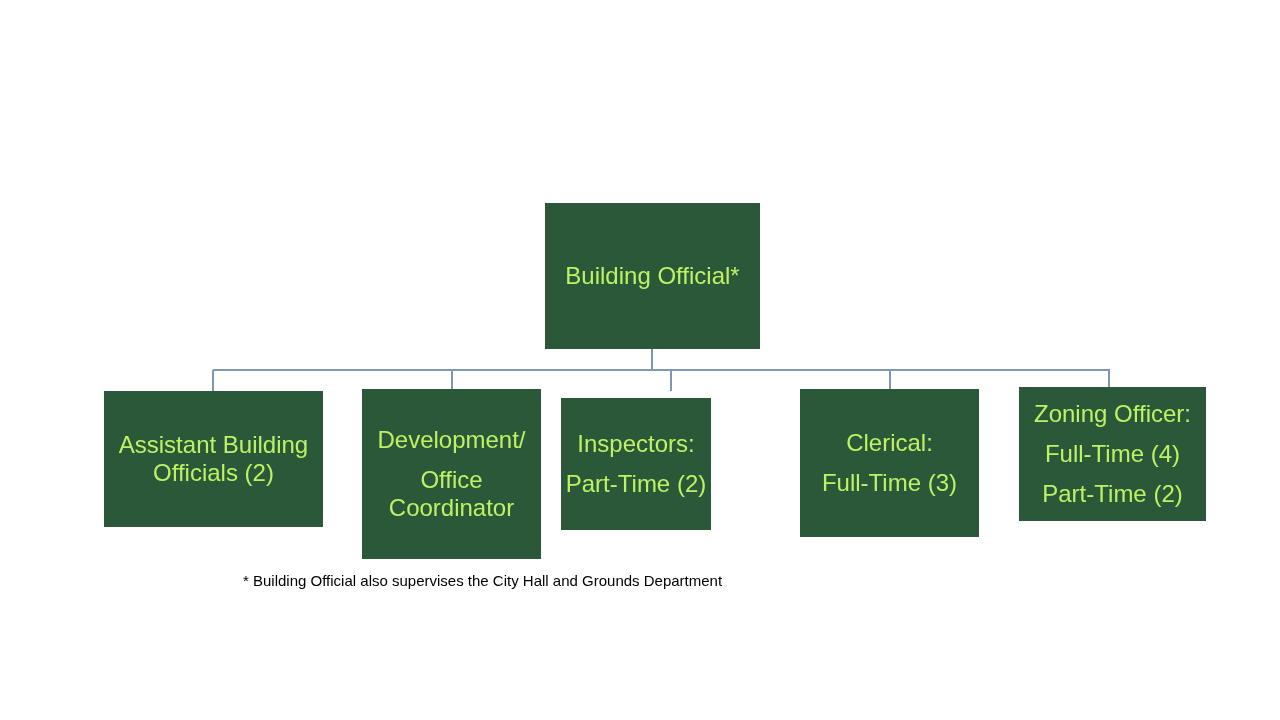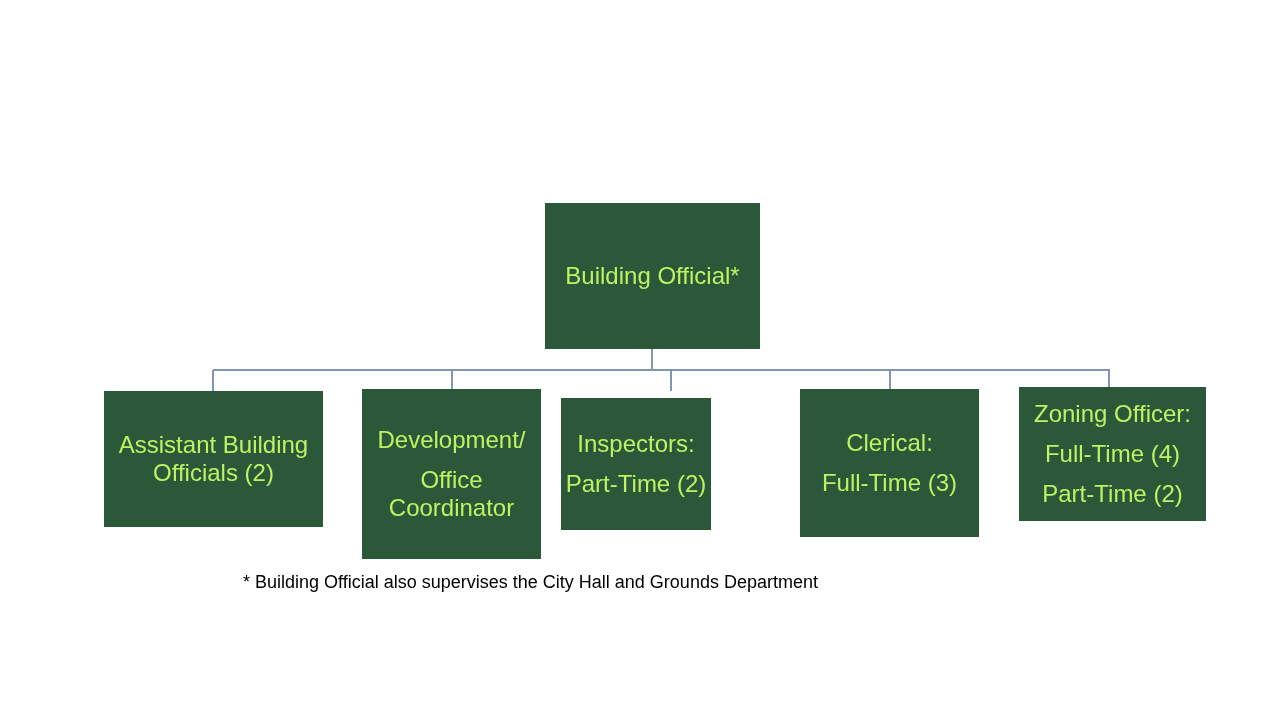--- a/index.html
+++ b/index.html
@@ -44,21 +44,21 @@
   #conn-drop-2 { left: 451px;  top: 370px; width: 2px;   height: 21px; }
   #conn-drop-3 { left: 670px;  top: 370px; width: 2px;   height: 21px; }
   #conn-drop-4 { left: 889px;  top: 370px; width: 2px;   height: 21px; }
   #conn-drop-5 { left: 1108px; top: 370px; width: 2px;   height: 19px; }
 
   
   #footnote {
     position: absolute;
     left: 243px;
     top: 572px;
-    font-size: 18px;
+    font-size: 15px;
     color: #000000;
     white-space: nowrap;
   }
 </style>
 </head>
 <body>
 
 <div id="slide">
 
   <div class="connector" id="conn-stem"></div>

